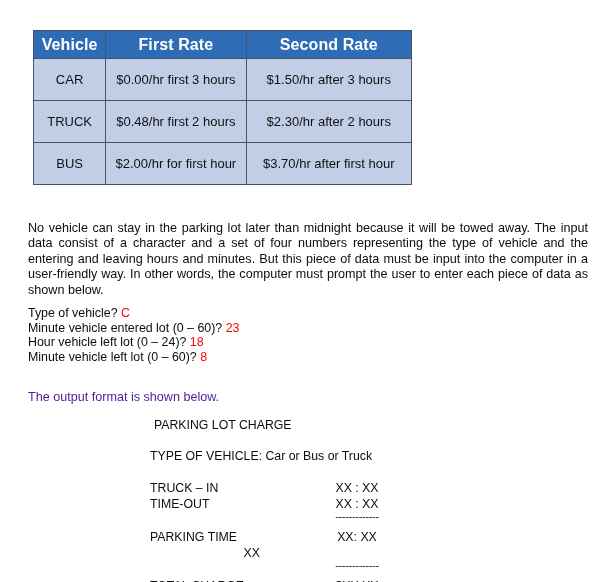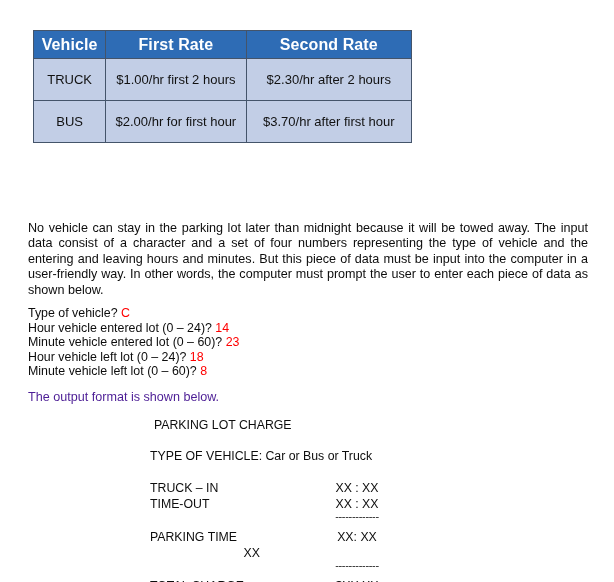--- a/index.html
+++ b/index.html
@@ -148,44 +148,45 @@
   </colgroup>
   <thead>
     <tr>
       <th>Vehicle</th>
       <th>First Rate</th>
       <th>Second Rate</th>
     </tr>
   </thead>
   <tbody>
     <tr>
+      <td class="vehicle-cell">CAR</td>
+      <td>$0.00/hr first 3 hours</td>
+      <td>$1.50/hr after 3 hours</td>
+    </tr>
+    <tr>
       <td class="vehicle-cell">TRUCK</td>
-      <td>$1.00/hr first 2 hours</td>
+      <td>$0.48/hr first 2 hours</td>
       <td>$2.30/hr after 2 hours</td>
     </tr>
     <tr>
       <td class="vehicle-cell">BUS</td>
       <td>$2.00/hr for first hour</td>
       <td>$3.70/hr after first hour</td>
     </tr>
   </tbody>
 </table>
 
 <p id="body-paragraph">No vehicle can stay in the parking lot later than midnight because it will be towed away. The input data consist of a character and a set of four numbers representing the type of vehicle and the entering and leaving hours and minutes. But this piece of data must be input into the computer in a user-friendly way. In other words, the computer must prompt the user to enter each piece of data as shown below.</p>
 
 <div id="prompt-block">
   <div>
     <span>Type of vehicle?</span>
     <span class="answer">C</span>
   </div>
   <div>
-    <span>Hour vehicle entered lot (0 – 24)?</span>
-    <span class="answer">14</span>
-  </div>
-  <div>
     <span>Minute vehicle entered lot (0 – 60)?</span>
     <span class="answer">23</span>
   </div>
   <div>
     <span>Hour vehicle left lot (0 – 24)?</span>
     <span class="answer">18</span>
   </div>
   <div>
     <span>Minute vehicle left lot (0 – 60)?</span>
     <span class="answer">8</span>

